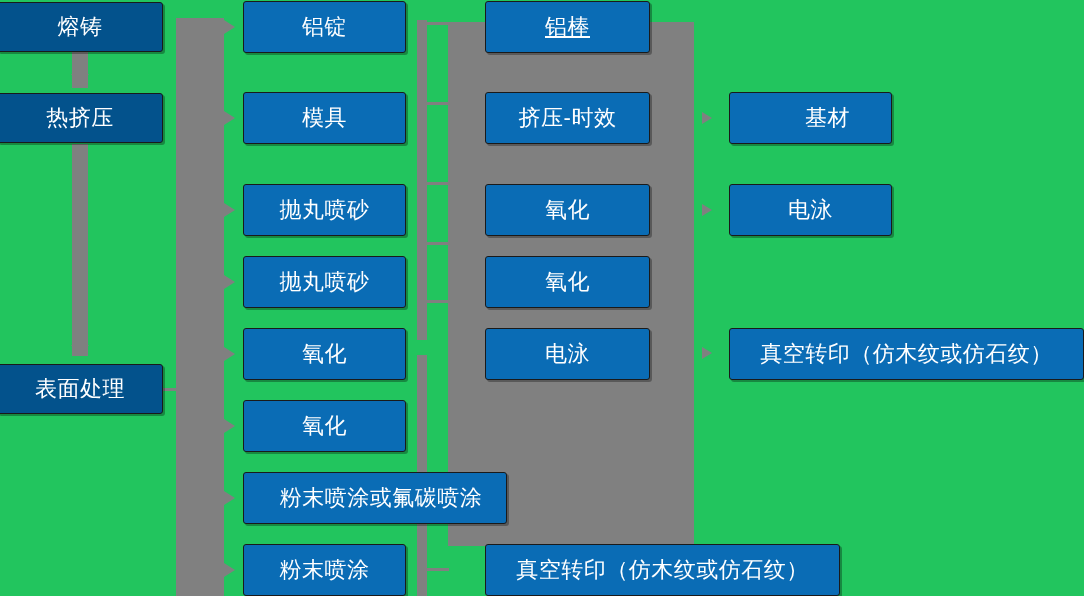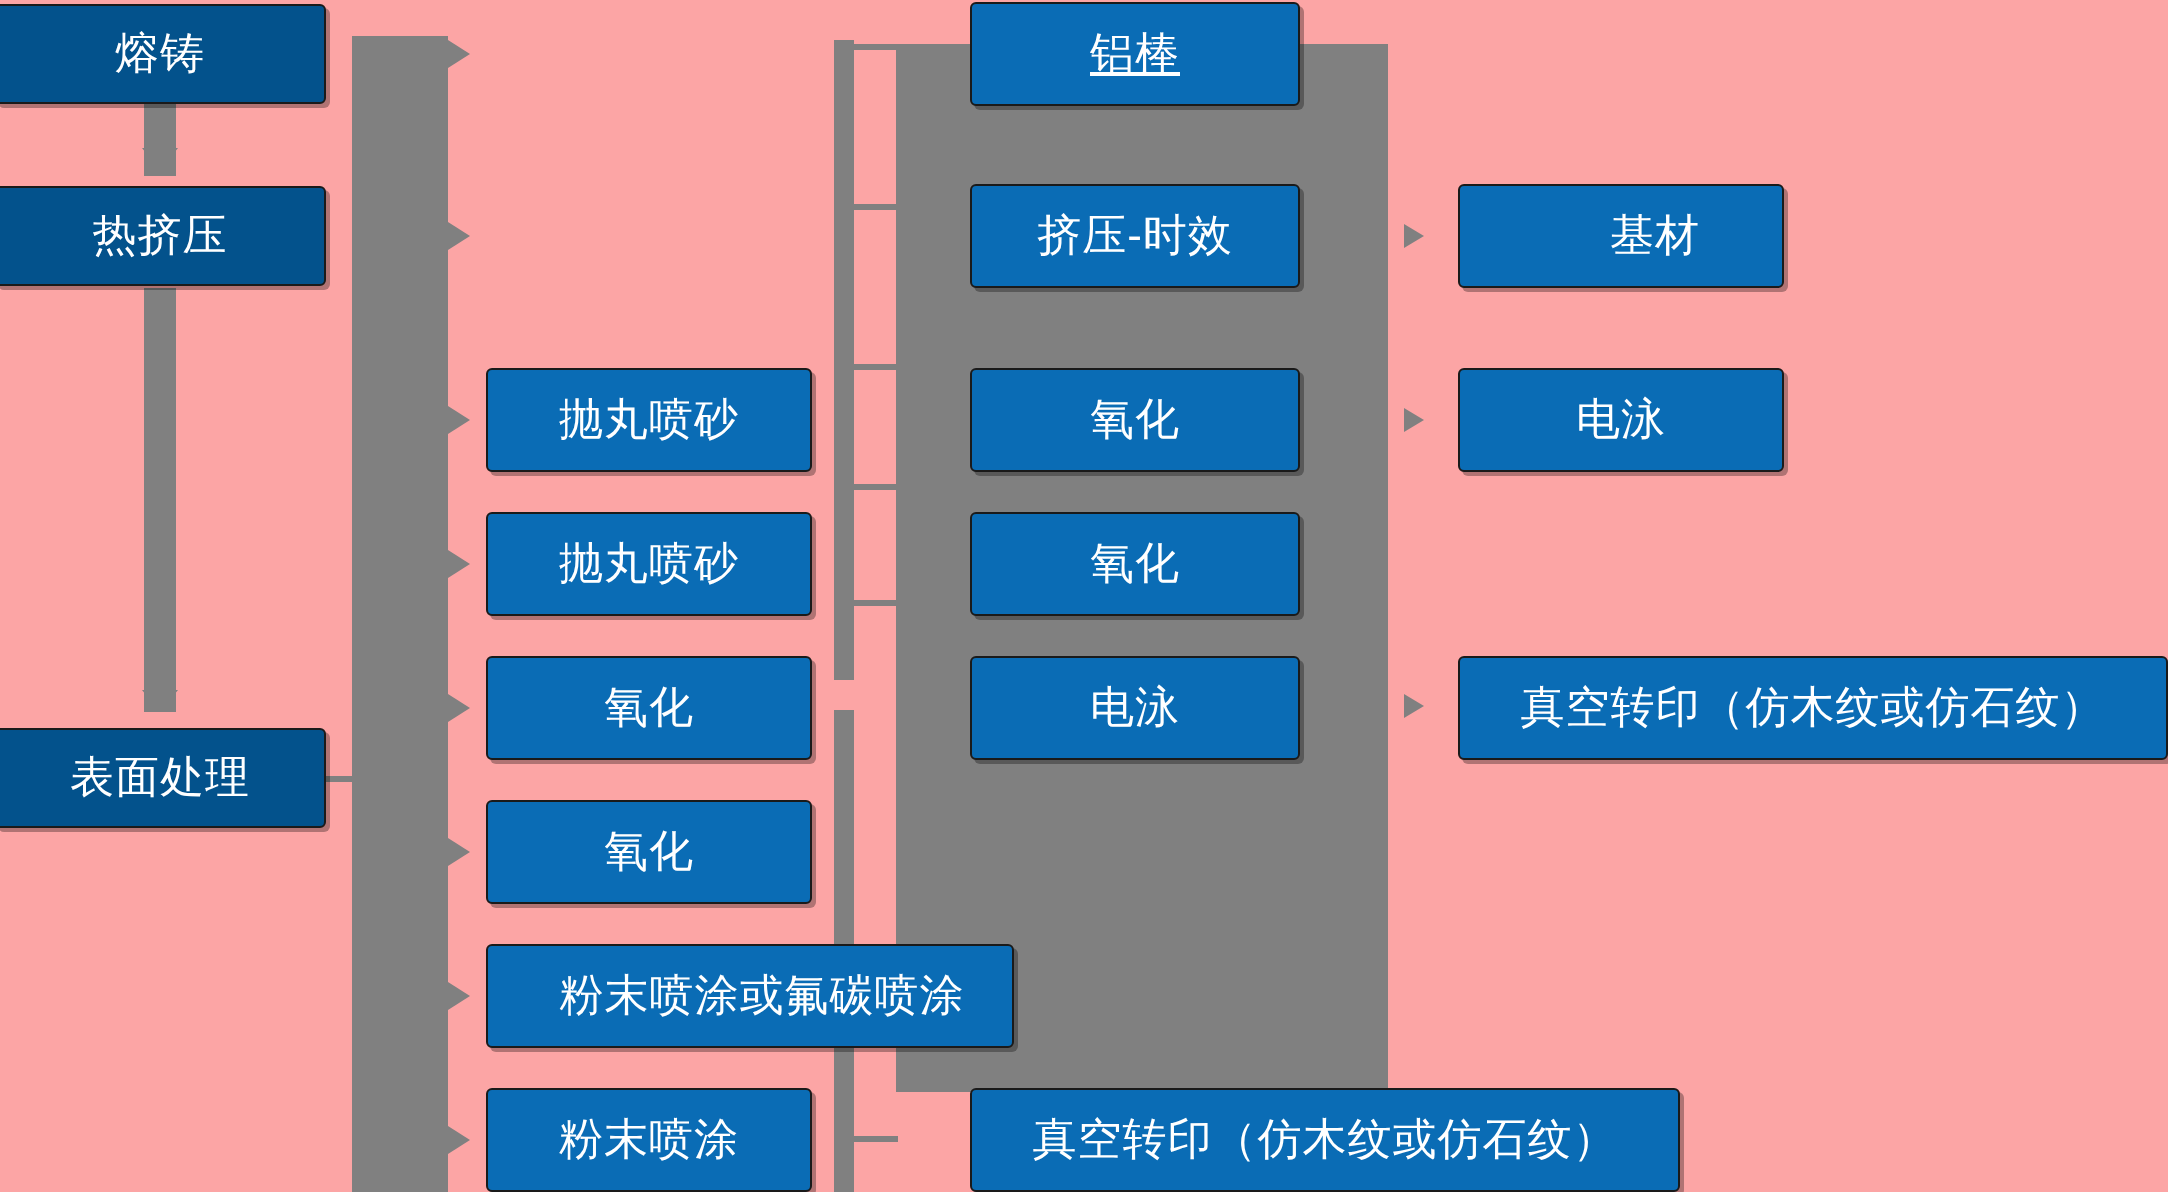--- a/index.html
+++ b/index.html
@@ -7,21 +7,21 @@
     padding: 0;
     background: #ffffff;
   }
   body {
     font-family: "Liberation Sans", "DejaVu Sans", sans-serif;
   }
   #canvas {
     position: relative;
     width: 1084px;
     height: 596px;
-    background: #fca5a5;
+    background: #22c55e;
     overflow: hidden;
   }
 
   
   .gray {
     position: absolute;
     background: #808080;
   }
   .gray-line {
     position: absolute;
@@ -109,20 +109,22 @@
   <div class="gray" style="left:448px; top:22px; width:246px; height:524px;"></div>
 
   <div class="small-arrow" style="left:702px; top:112px;"></div>
   <div class="small-arrow" style="left:702px; top:204px;"></div>
   <div class="small-arrow" style="left:702px; top:347px;"></div>
 
   <div class="node dark" style="left:-3px; top:2px; width:166px; height:50px;">熔铸</div>
   <div class="node dark" style="left:-3px; top:93px; width:166px; height:50px;">热挤压</div>
   <div class="node dark" style="left:-3px; top:364px; width:166px; height:50px;">表面处理</div>
 
+  <div class="node light" style="left:243px; top:1px; width:163px; height:52px;">铝锭</div>
+  <div class="node light" style="left:243px; top:92px; width:163px; height:52px;">模具</div>
   <div class="node light" style="left:243px; top:184px; width:163px; height:52px;">抛丸喷砂</div>
   <div class="node light" style="left:243px; top:256px; width:163px; height:52px;">抛丸喷砂</div>
   <div class="node light" style="left:243px; top:328px; width:163px; height:52px;">氧化</div>
   <div class="node light" style="left:243px; top:400px; width:163px; height:52px;">氧化</div>
   <div class="node light" style="left:243px; top:472px; width:264px; height:52px;padding-left:12px;">粉末喷涂或氟碳喷涂</div>
   <div class="node light" style="left:243px; top:544px; width:163px; height:52px;text-align:center;">粉末喷涂</div>
 
   <div class="node light" style="left:485px; top:1px; width:165px; height:52px;text-decoration:underline;">铝棒</div>
   <div class="node light" style="left:485px; top:92px; width:165px; height:52px;">挤压-时效</div>
   <div class="node light" style="left:485px; top:184px; width:165px; height:52px;">氧化</div>

